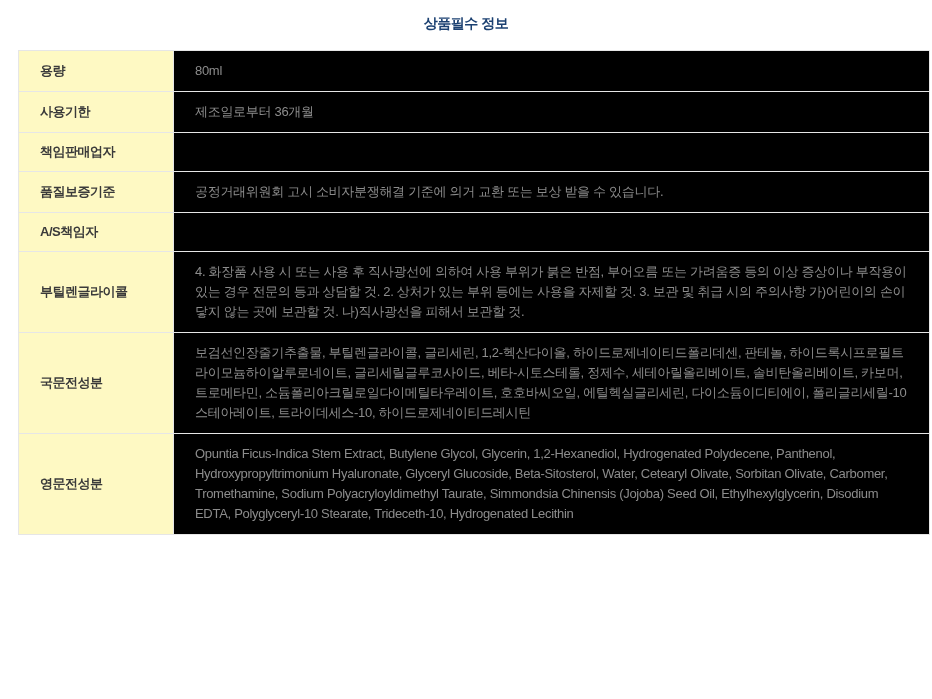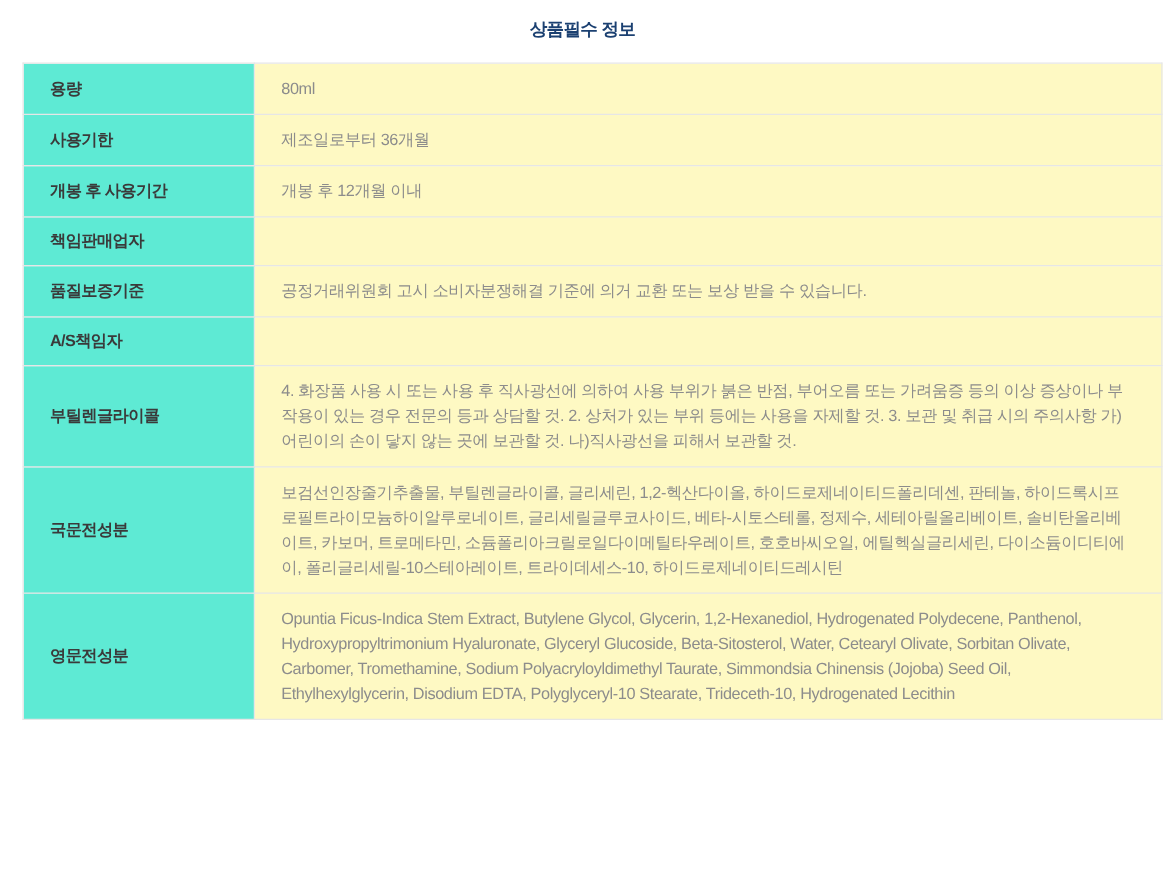--- a/index.html
+++ b/index.html
@@ -26,33 +26,33 @@
     margin-left: 18px;
     border-collapse: collapse;
     table-layout: fixed;
   }
   table.info-table th,
   table.info-table td {
     border: 1px solid #e6e6e6;
     box-sizing: border-box;
   }
   table.info-table th {
-    width: 185px;
-    background: #5eead4;
+    width: 155px;
+    background: #fef9c3;
     text-align: left;
     font-size: 13px;
     font-weight: 700;
     color: #3a3a3a;
     letter-spacing: -0.5px;
     padding: 10px 8px 10px 21px;
     vertical-align: middle;
     line-height: 18px;
   }
   table.info-table td {
-    background: #fef9c3;
+    background: #000000;
     font-size: 13px;
     font-weight: 400;
     color: #8c8c8c;
     letter-spacing: -0.3px;
     padding: 10px 22px 10px 21px;
     line-height: 20px;
     vertical-align: middle;
     word-break: normal;
     overflow-wrap: break-word;
   }
@@ -70,24 +70,20 @@
   <tr>
     <th>용량</th>
     <td>80ml</td>
   </tr>
 
   <tr>
     <th>사용기한</th>
     <td>제조일로부터 36개월</td>
   </tr>
 
-  <tr>
-    <th>개봉 후 사용기간</th>
-    <td>개봉 후 12개월 이내</td>
-  </tr>
 
 
   <tr>
     <th>책임판매업자</th>
     <td></td>
   </tr>
 
   <tr>
     <th>품질보증기준</th>
     <td>공정거래위원회 고시 소비자분쟁해결 기준에 의거 교환 또는 보상 받을 수 있습니다.</td>

